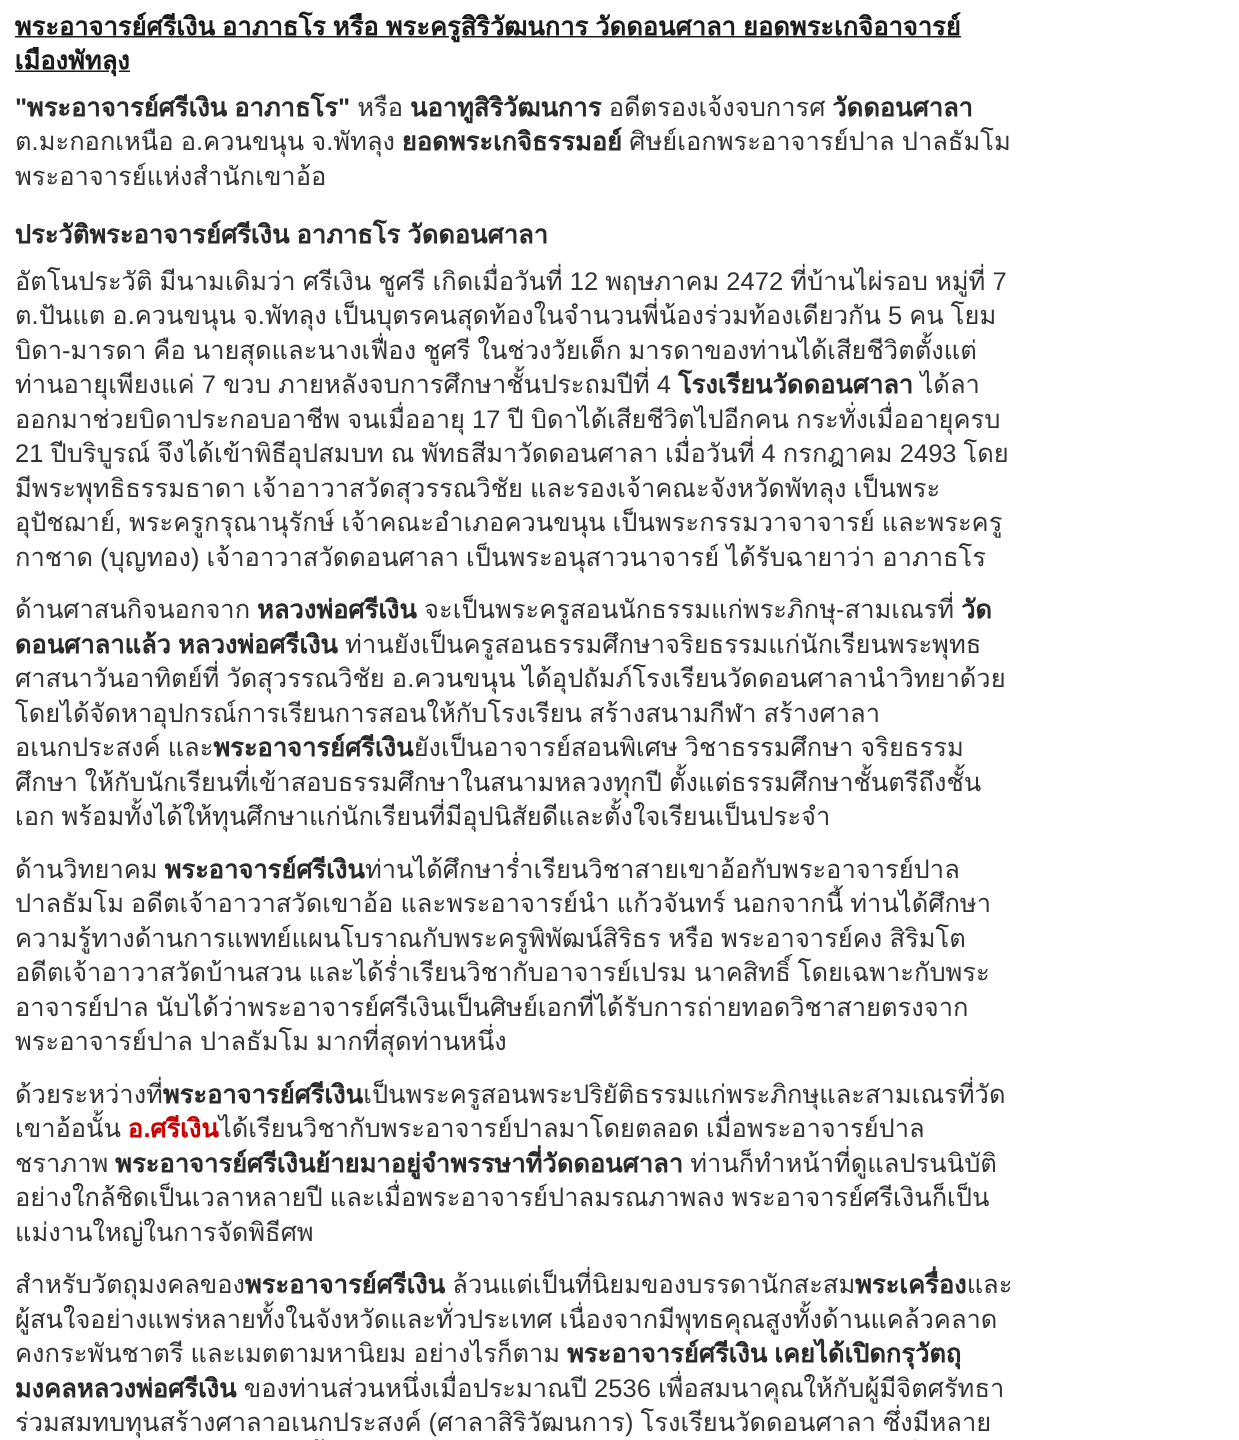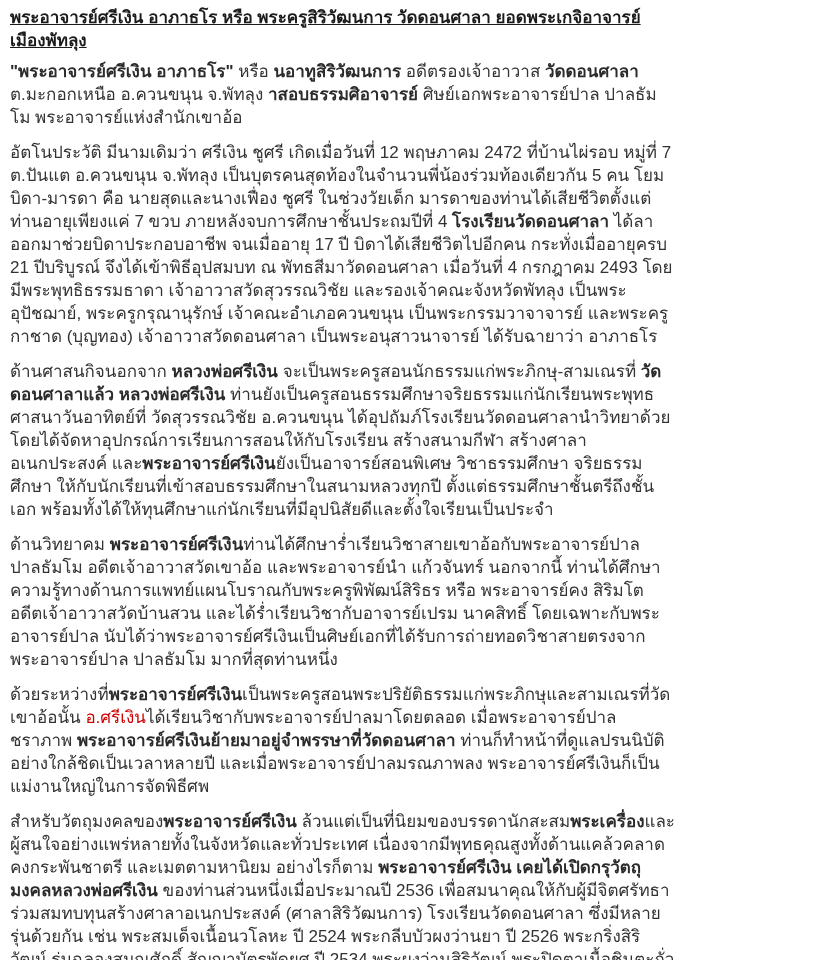--- a/index.html
+++ b/index.html
@@ -40,30 +40,31 @@
   }
   .article-body p:last-child {
     margin-bottom: 12px;
   }
   .article-body b {
     font-weight: bold;
     color: #2b2b2b;
   }
   .red {
     color: #cc0000;
-    font-weight: normal;
+    font-weight: bold;
     text-align: center;
   }
 </style>
 </head>
 <body>
 
 <div class="page">
   <h1 class="headline">พระอาจารย์ศรีเงิน อาภาธโร หรือ พระครูสิริวัฒนการ วัดดอนศาลา ยอดพระเกจิอาจารย์ เมืองพัทลุง</h1>
   <div class="article-body">
-      <p><b>"พระอาจารย์ศรีเงิน อาภาธโร"</b><span> หรือ </span><b>นอาทูสิริวัฒนการ</b><span> อดีตรองเจ้าอาวาส </span><b>วัดดอนศาลา</b><span> ต.มะกอกเหนือ อ.ควนขนุน จ.พัทลุง </span><b>าสอบธรรมศิอาจารย์</b><span> ศิษย์เอกพระอาจารย์ปาล ปาลธัมโม พระอาจารย์แห่งสำนักเขาอ้อ</span></p>
+      <p><b>"พระอาจารย์ศรีเงิน อาภาธโร"</b><span> หรือ </span><b>นอาทูสิริวัฒนการ</b><span> อดีตรองเจ้งจบการศ </span><b>วัดดอนศาลา</b><span> ต.มะกอกเหนือ อ.ควนขนุน จ.พัทลุง </span><b>ยอดพระเกจิธรรมอย์</b><span> ศิษย์เอกพระอาจารย์ปาล ปาลธัมโม พระอาจารย์แห่งสำนักเขาอ้อ</span></p>
+      <h2><b>ประวัติพระอาจารย์ศรีเงิน อาภาธโร วัดดอนศาลา</b></h2>
       <p><span>อัตโนประวัติ มีนามเดิมว่า ศรีเงิน ชูศรี เกิดเมื่อวันที่ 12 พฤษภาคม 2472 ที่บ้านไผ่รอบ หมู่ที่ 7 ต.ปันแต อ.ควนขนุน จ.พัทลุง เป็นบุตรคนสุดท้องในจำนวนพี่น้องร่วมท้องเดียวกัน 5 คน โยมบิดา-มารดา คือ นายสุดและนางเฟื่อง ชูศรี ในช่วงวัยเด็ก มารดาของท่านได้เสียชีวิตตั้งแต่ท่านอายุเพียงแค่ 7 ขวบ ภายหลังจบการศึกษาชั้นประถมปีที่ 4 </span><b>โรงเรียนวัดดอนศาลา</b><span> ได้ลาออกมาช่วยบิดาประกอบอาชีพ จนเมื่ออายุ 17 ปี บิดาได้เสียชีวิตไปอีกคน กระทั่งเมื่ออายุครบ 21 ปีบริบูรณ์ จึงได้เข้าพิธีอุปสมบท ณ พัทธสีมาวัดดอนศาลา เมื่อวันที่ 4 กรกฎาคม 2493 โดยมีพระพุทธิธรรมธาดา เจ้าอาวาสวัดสุวรรณวิชัย และรองเจ้าคณะจังหวัดพัทลุง เป็นพระอุปัชฌาย์, พระครูกรุณานุรักษ์ เจ้าคณะอำเภอควนขนุน เป็นพระกรรมวาจาจารย์ และพระครูกาชาด (บุญทอง) เจ้าอาวาสวัดดอนศาลา เป็นพระอนุสาวนาจารย์ ได้รับฉายาว่า อาภาธโร</span></p>
       <p><span>ด้านศาสนกิจนอกจาก </span><b>หลวงพ่อศรีเงิน</b><span> จะเป็นพระครูสอนนักธรรมแก่พระภิกษุ-สามเณรที่ </span><b>วัดดอนศาลาแล้ว หลวงพ่อศรีเงิน</b><span> ท่านยังเป็นครูสอนธรรมศึกษาจริยธรรมแก่นักเรียนพระพุทธศาสนาวันอาทิตย์ที่ วัดสุวรรณวิชัย อ.ควนขนุน ได้อุปถัมภ์โรงเรียนวัดดอนศาลานำวิทยาด้วย โดยได้จัดหาอุปกรณ์การเรียนการสอนให้กับโรงเรียน สร้างสนามกีฬา สร้างศาลาอเนกประสงค์ และ</span><b>พระอาจารย์ศรีเงิน</b><span>ยังเป็นอาจารย์สอนพิเศษ วิชาธรรมศึกษา จริยธรรมศึกษา ให้กับนักเรียนที่เข้าสอบธรรมศึกษาในสนามหลวงทุกปี ตั้งแต่ธรรมศึกษาชั้นตรีถึงชั้นเอก พร้อมทั้งได้ให้ทุนศึกษาแก่นักเรียนที่มีอุปนิสัยดีและตั้งใจเรียนเป็นประจำ</span></p>
       <p><span>ด้านวิทยาคม </span><b>พระอาจารย์ศรีเงิน</b><span>ท่านได้ศึกษาร่ำเรียนวิชาสายเขาอ้อกับพระอาจารย์ปาล ปาลธัมโม อดีตเจ้าอาวาสวัดเขาอ้อ และพระอาจารย์นำ แก้วจันทร์ นอกจากนี้ ท่านได้ศึกษาความรู้ทางด้านการแพทย์แผนโบราณกับพระครูพิพัฒน์สิริธร หรือ พระอาจารย์คง สิริมโต อดีตเจ้าอาวาสวัดบ้านสวน และได้ร่ำเรียนวิชากับอาจารย์เปรม นาคสิทธิ์ โดยเฉพาะกับพระอาจารย์ปาล นับได้ว่าพระอาจารย์ศรีเงินเป็นศิษย์เอกที่ได้รับการถ่ายทอดวิชาสายตรงจาก พระอาจารย์ปาล ปาลธัมโม มากที่สุดท่านหนึ่ง</span></p>
       <p><span>ด้วยระหว่างที่</span><b>พระอาจารย์ศรีเงิน</b><span>เป็นพระครูสอนพระปริยัติธรรมแก่พระภิกษุและสามเณรที่วัดเขาอ้อนั้น </span><span class="red">อ.ศรีเงิน</span><span>ได้เรียนวิชากับพระอาจารย์ปาลมาโดยตลอด เมื่อพระอาจารย์ปาลชราภาพ </span><b>พระอาจารย์ศรีเงินย้ายมาอยู่จำพรรษาที่วัดดอนศาลา</b><span> ท่านก็ทำหน้าที่ดูแลปรนนิบัติอย่างใกล้ชิดเป็นเวลาหลายปี และเมื่อพระอาจารย์ปาลมรณภาพลง พระอาจารย์ศรีเงินก็เป็นแม่งานใหญ่ในการจัดพิธีศพ</span></p>
       <p><span>สำหรับวัตถุมงคลของ</span><b>พระอาจารย์ศรีเงิน</b><span> ล้วนแต่เป็นที่นิยมของบรรดานักสะสม</span><b>พระเครื่อง</b><span>และผู้สนใจอย่างแพร่หลายทั้งในจังหวัดและทั่วประเทศ เนื่องจากมีพุทธคุณสูงทั้งด้านแคล้วคลาด คงกระพันชาตรี และเมตตามหานิยม อย่างไรก็ตาม </span><b>พระอาจารย์ศรีเงิน เคยได้เปิดกรุวัตถุมงคลหลวงพ่อศรีเงิน</b><span> ของท่านส่วนหนึ่งเมื่อประมาณปี 2536 เพื่อสมนาคุณให้กับผู้มีจิตศรัทธาร่วมสมทบทุนสร้างศาลาอเนกประสงค์ (ศาลาสิริวัฒนการ) โรงเรียนวัดดอนศาลา ซึ่งมีหลายรุ่นด้วยกัน เช่น พระสมเด็จเนื้อนวโลหะ ปี 2524 พระกลีบบัวผงว่านยา ปี 2526 พระกริ่งสิริวัฒน์ รุ่นฉลองสมณศักดิ์ สัญญาบัตรพัดยศ ปี 2534 พระผงว่านสิริวัฒน์ พระปิดตาเนื้อชินตะกั่ว พระของขวัญเนื้อผงว่านยาอาจารย์นำ ปี 2513 และตะกรุดต่างๆ แต่ปัจจุบัน </span><b>พระเครื่องวัตถุมงคลหลวงพ่อศรีเงิน</b><span> เหล่านี้ล้วนเสาะแสวงหาได้ยากยิ่งนัก</span></p>
     </div>
 </div>
 
 </body></html>

